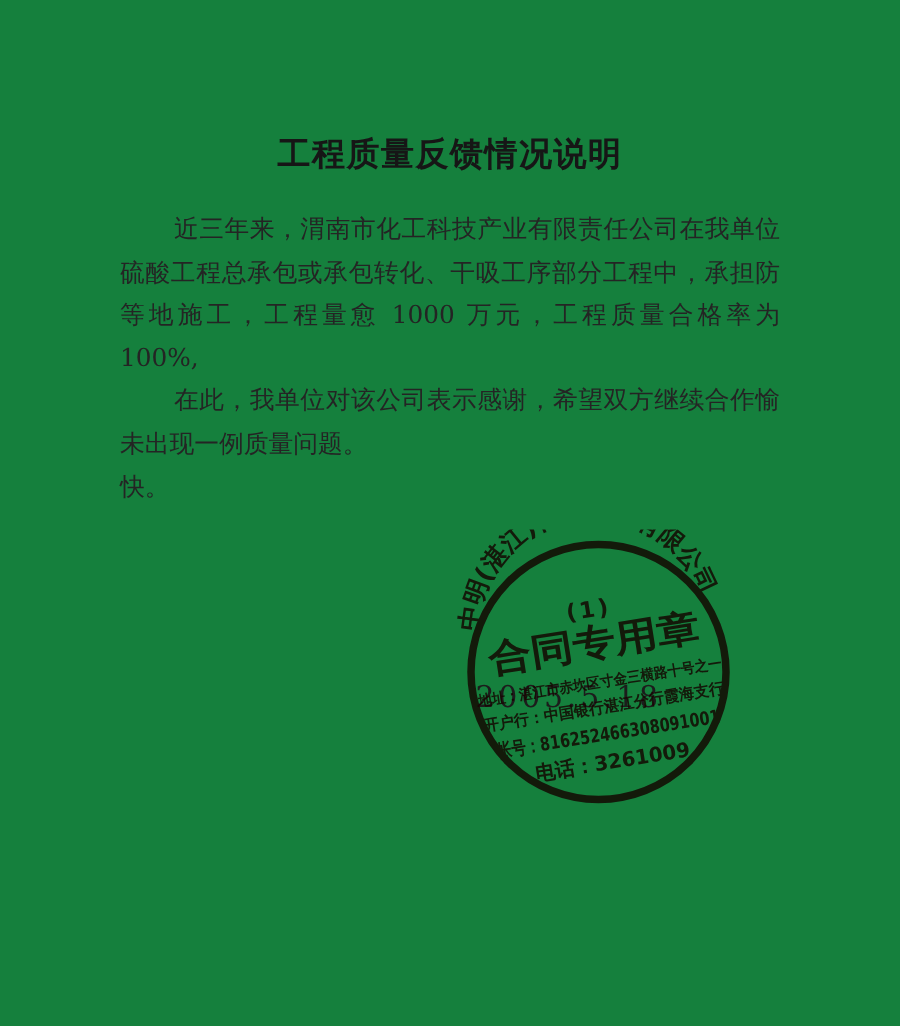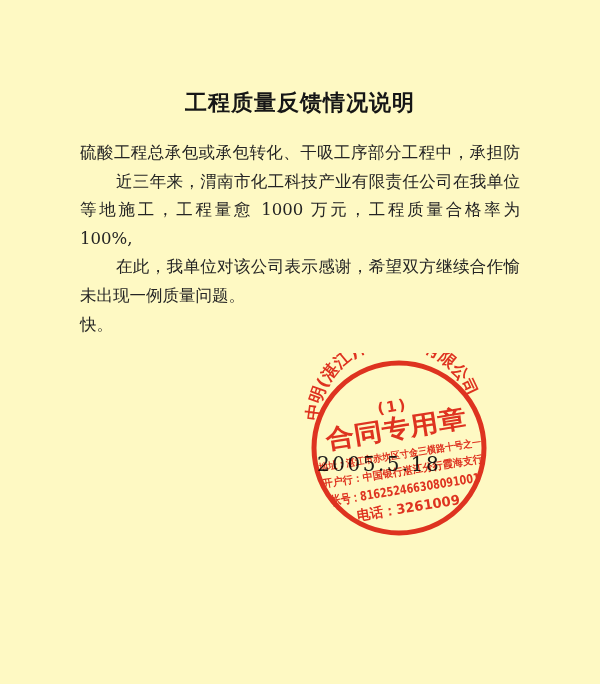--- a/index.html
+++ b/index.html
@@ -1,21 +1,21 @@
 <!DOCTYPE html>
 <html><head>
 <meta charset="utf-8">
 <style>
   html,body { margin:0; padding:0; background:#9a9a9a; }
   .page {
     position: relative;
     width: 600px;
     height: 684px;
     margin: 0 auto;
-    background: #fef9c3;
+    background: #15803d;
     overflow: hidden;
     font-family: "DejaVu Serif", serif;
     color: #1f1f1f;
   }
   .doc-title {
     position: absolute;
     top: 88px;
     left: 0;
     width: 100%;
     text-align: center;
@@ -75,22 +75,22 @@
   }
 </style>
 </head>
 <body>
 
 <div class="page">
 
   <div class="doc-title">工程质量反馈情况说明</div>
 
   <div class="body-block">
+    <div class="body-line justify indent">近三年来，渭南市化工科技产业有限责任公司在我单位</div>
     <div class="body-line justify">硫酸工程总承包或承包转化、干吸工序部分工程中，承担防</div>
-    <div class="body-line justify indent">近三年来，渭南市化工科技产业有限责任公司在我单位</div>
     <div class="body-line justify">等地施工，工程量愈 1000 万元，工程质量合格率为 100%,</div>
     <div class="body-line justify indent">在此，我单位对该公司表示感谢，希望双方继续合作愉</div>
     <div class="body-line">未出现一例质量问题。</div>
     <div class="body-line">快。</div>
   </div>
 
 
   <div class="sig-date">2005.5.18</div>
 
   <svg class="stamp" viewBox="0 0 190 190" width="190" height="190">

